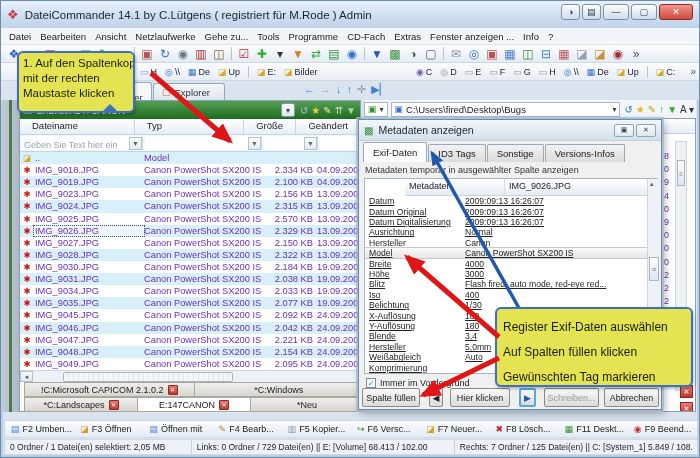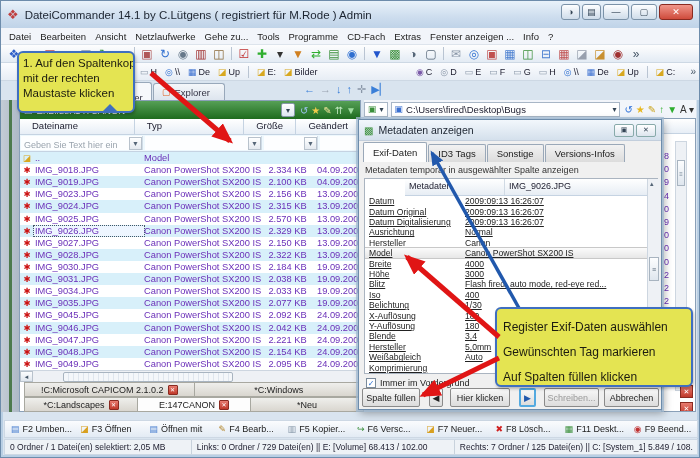--- a/index.html
+++ b/index.html
@@ -57,21 +57,21 @@
   .fcell .ph{font-size:9px;color:#9aa4ae;padding-left:3px;white-space:nowrap;overflow:hidden;}
   .funnel{margin-left:auto;width:13px;height:13px;border:1px solid #b8c2cc;background:linear-gradient(#fff,#e4eaf0);
     font-size:7px;color:#567;display:flex;align-items:center;justify-content:center;}
   .rows{position:absolute;left:0;top:51px;width:100%;height:218px;display:flex;flex-direction:column;overflow:hidden;}
   .frow{flex:1;display:flex;align-items:center;font-size:9.3px;color:#6a2fb8;white-space:nowrap;}
   .frow.cyan{background:#d8f0fa;}
   .c-ic{width:14px;text-align:center;font-size:8.5px;color:#cc1111;}
   .c-name{width:110px;overflow:hidden;padding-left:1px;}
   .c-name.sel{outline:1px dotted #456;background:#eef6ff;}
   .c-typ{width:118px;overflow:hidden;}
-  .c-size{width:55px;text-align:center;padding-right:4px;}
+  .c-size{width:55px;text-align:right;padding-right:4px;}
   .c-date{flex:1;overflow:hidden;}
   .hscroll{position:absolute;left:0;top:269px;width:100%;height:12px;background:#eef1f5;border-top:1px solid #cdd6e0;display:flex;align-items:center;}
   .harrow{width:13px;height:11px;font-size:7px;color:#456;background:linear-gradient(#fcfdfe,#dfe6ee);border:1px solid #b8c2cc;
     display:flex;align-items:center;justify-content:center;}
   .hthumb{margin-left:30px;width:170px;height:10px;border:1px solid #a8b4c0;border-radius:2px;
     background:repeating-linear-gradient(90deg,#f4f7fa 0 4px,#dfe6ee 4px 5px);}
   .btabs{position:absolute;left:4px;width:100%;height:15px;display:flex;}
   .btab{flex:1;display:flex;align-items:center;justify-content:center;gap:4px;font-size:9px;color:#222;
     background:linear-gradient(#efefec,#d9d6cf);border:1px solid #a8a8a0;border-left:none;}
   .btab:first-child{border-left:1px solid #a8a8a0;}
@@ -707,22 +707,22 @@
       <div class="seg">Rechts: 7 Ordner / 125 Datei(en)  ||  C: [System_1]  5.849 / 108.</div>
     </div>
 
   <div class="note" id="note1" style="background: rgb(228, 228, 82);">
     <div>1. Auf den Spaltenkopf</div>
     <div>mit der rechten</div>
     <div>Maustaste klicken</div>
   </div>
   <div class="note" id="note2" style="background: rgb(228, 228, 82);">
     <div>Register Exif-Daten auswählen</div>
+    <div>Auf Spalten füllen klicken</div>
     <div>Gewünschten Tag markieren</div>
-    <div>Auf Spalten füllen klicken</div>
   </div>
 
   <svg class="arrowsvg" id="svg-blue">
     <defs>
       <marker id="bh" markerWidth="4.5" markerHeight="4.5" refX="3.4" refY="1.75" orient="auto" markerUnits="strokeWidth">
         <path d="M0,0 L4.2,1.75 L0,3.5 z" fill="#2158ac"></path>
       </marker>
     </defs>
     <path class="blue-arrow" d="M560,382 L431,152" stroke="#2158ac" stroke-width="3.5" fill="none" marker-end="url(#bh)"></path>
   </svg>

